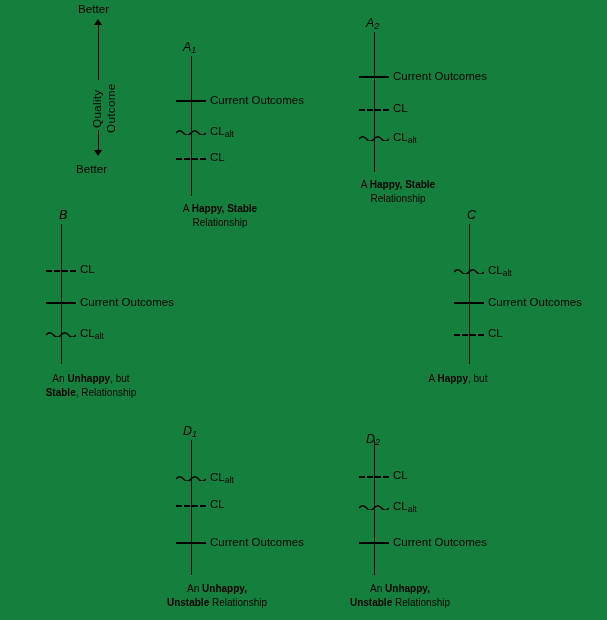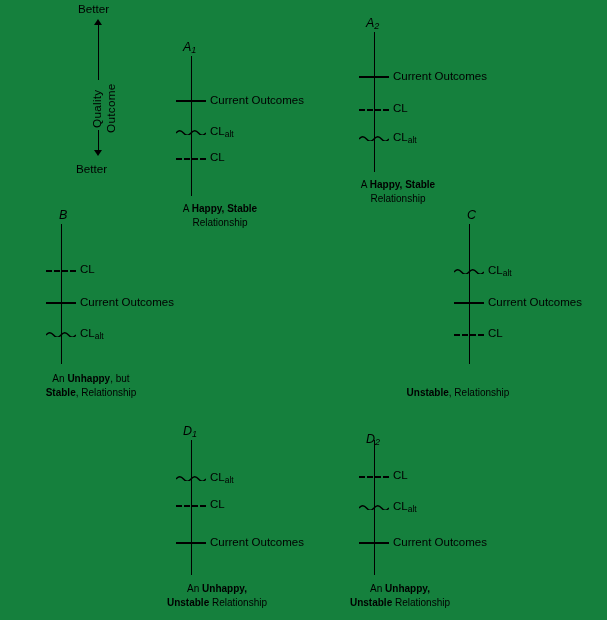--- a/index.html
+++ b/index.html
@@ -192,21 +192,21 @@
     <div class="mark mark-wavy" style="left:6px; top:59px; width:30px;">
       <svg width="30" height="7" viewBox="0 0 30 7">
           <path d="M0 5 Q3.75 0.5 7.5 5 T15 5 T22.5 5 T30 5" fill="none" stroke="#000" stroke-width="1.4"></path>
         </svg>
     </div>
     <div class="mark-text" style="left:40px; top:57px;">CL<span class="sub">alt</span></div>
     <div class="mark mark-solid" style="left:6px; top:94px; width:30px;"></div>
     <div class="mark-text" style="left:40px; top:89px;">Current Outcomes</div>
     <div class="mark mark-dashed" style="left:6px; top:126px; width:30px;"></div>
     <div class="mark-text" style="left:40px; top:120px;">CL</div>
-    <div class="caption" style="left:-75px; top:178px; width:170px; text-align:center;"><b>Unstable</b>, Relationship</div>
+    <div class="caption" style="left:-75px; top:164px; width:170px; text-align:center;">A <b>Happy</b>, but</div>
   </div>
 
   <div class="panel" style="left:170px; top:424px; width:170px; height:195px;">
     <div class="panel-label" style="left:13px; top:0px;text-align:right;">D<span class="sub">1</span></div>
     <div class="axis" style="left:21px; top:16px; height:135px;"></div>
     <div class="mark mark-wavy" style="left:6px; top:50px; width:30px;">
       <svg width="30" height="7" viewBox="0 0 30 7">
           <path d="M0 5 Q3.75 0.5 7.5 5 T15 5 T22.5 5 T30 5" fill="none" stroke="#000" stroke-width="1.4"></path>
         </svg>
     </div>

